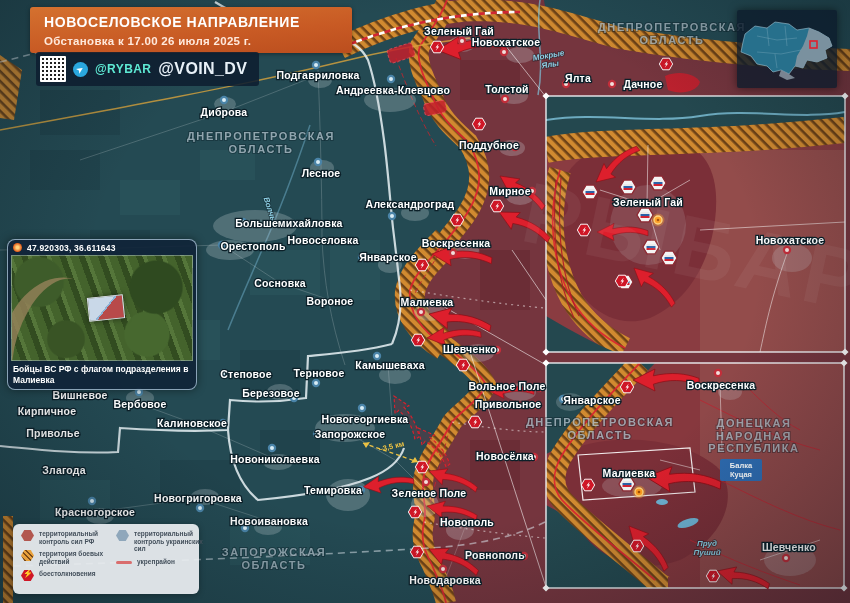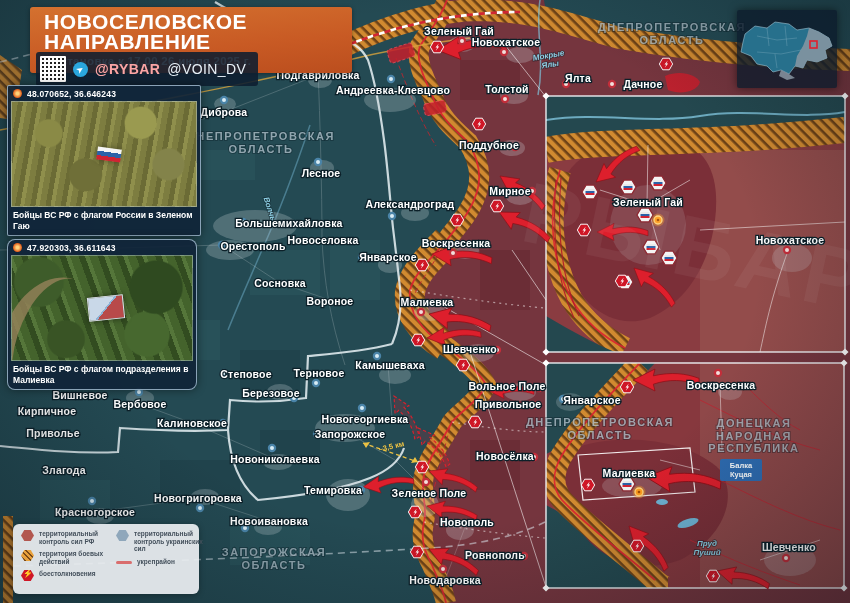--- a/index.html
+++ b/index.html
@@ -17,33 +17,33 @@
   .dot-b{fill:#d8ecf5;stroke:#4a84a8;stroke-width:2.2;}
   .dot-r{fill:#f2dfdc;stroke:#c22e3a;stroke-width:2.2;}
   .arrow{fill:#dd1f2c;stroke:#8e1018;stroke-width:.7;}
   .arrow.dashed{fill:rgba(221,31,44,.18);stroke:#dd1f2c;stroke-width:1.4;stroke-dasharray:4 3;}
   .balka-t{font:bold 7.5px "Liberation Sans",sans-serif;fill:#fff;}
   .dist{font:bold 7.5px "Liberation Sans",sans-serif;fill:#ecc243;}
   
   .panel{position:absolute;z-index:5;}
   #title-banner{left:30px;top:7px;width:308px;padding:5px 0 6px 14px;border-radius:3px;
     background:linear-gradient(175deg,#d4712f 0%,#c85a24 60%,#bb4e1e 100%);box-shadow:0 1px 4px rgba(0,0,0,.4);}
-  #title-banner h1{margin:0;font-size:21px;line-height:20px;color:#fff;letter-spacing:.6px;font-weight:bold;}
+  #title-banner h1{margin:0;font-size:14px;line-height:20px;color:#fff;letter-spacing:.6px;font-weight:bold;}
   #title-banner p{margin:3px 0 0 0;font-size:11.5px;color:#ffe9dc;font-weight:bold;letter-spacing:.3px;}
   #handles{left:36px;top:52px;height:28px;display:flex;align-items:center;gap:7px;
     background:rgba(14,30,48,.88);border-radius:3px;padding:3px 12px 3px 4px;}
   #qr{width:22px;height:22px;background:
       repeating-linear-gradient(0deg,#111 0 2px,#fff 2px 4px),
       repeating-linear-gradient(90deg,#111 0 2px,#fff 2px 4px);background-blend-mode:screen;
       border:2px solid #fff;border-radius:1px;}
   #tg{width:15px;height:15px;border-radius:50%;background:#2aa7de;color:#fff;font-size:9px;
       display:flex;align-items:center;justify-content:center;}
   #tg span{transform:rotate(-35deg) translateX(-1px);}
-  .handle1{color:#fca5a5;font-weight:bold;font-size:14px;letter-spacing:.4px;}
-  .handle2{color:#e8f1f8;font-weight:normal;font-size:14px;letter-spacing:.4px;}
+  .handle1{color:#5eead4;font-weight:bold;font-size:12px;letter-spacing:.4px;}
+  .handle2{color:#e8f1f8;font-weight:bold;font-size:16px;letter-spacing:.4px;}
   .photo-card{left:7px;background:rgba(16,36,56,.92);border:1px solid rgba(180,205,225,.75);
     border-radius:2px;box-shadow:0 0 10px rgba(0,0,0,.45);}
   #photo1{top:85px;width:192px;}
   #photo2{top:239px;width:188px;border-radius:8px;}
   .photo-head{display:flex;align-items:center;gap:5px;height:15px;padding:0 5px;}
   .photo-head .pin{width:9px;height:9px;border-radius:50%;background:radial-gradient(#ffd27a 20%,#e2621f 65%,#a33a12);}
   .photo-head .coords{color:#fff;font-size:8.5px;font-weight:bold;letter-spacing:.2px;}
   .photo-img{height:104px;margin:0 3px;border:1px solid rgba(200,220,235,.4);position:relative;overflow:hidden;}
   #photo1 .photo-img{background:
      radial-gradient(circle at 20% 30%,#8a8a46 0 8%,transparent 9%),
@@ -489,30 +489,20 @@
   </div>
   <div id="handles" class="panel">
     <div id="qr"></div>
     <div id="tg">
         <span>➤</span>
       </div>
     <span class="handle1">@RYBAR</span>
     <span class="handle2">@VOIN_DV</span>
   </div>
 
-  <div id="photo1" class="photo-card panel">
-    <div class="photo-head">
-      <span class="pin"></span>
-      <span class="coords">48.070652, 36.646243</span>
-    </div>
-    <div class="photo-img">
-      <div class="flag-ru"></div>
-    </div>
-    <div class="photo-cap">Бойцы ВС РФ с флагом России в Зеленом Гаю</div>
-  </div>
 
   <div id="photo2" class="photo-card panel">
     <div class="photo-head">
       <span class="pin"></span>
       <span class="coords">47.920303, 36.611643</span>
     </div>
     <div class="photo-img">
       <div class="path"></div>
       <div class="flag-unit"></div>
     </div>

